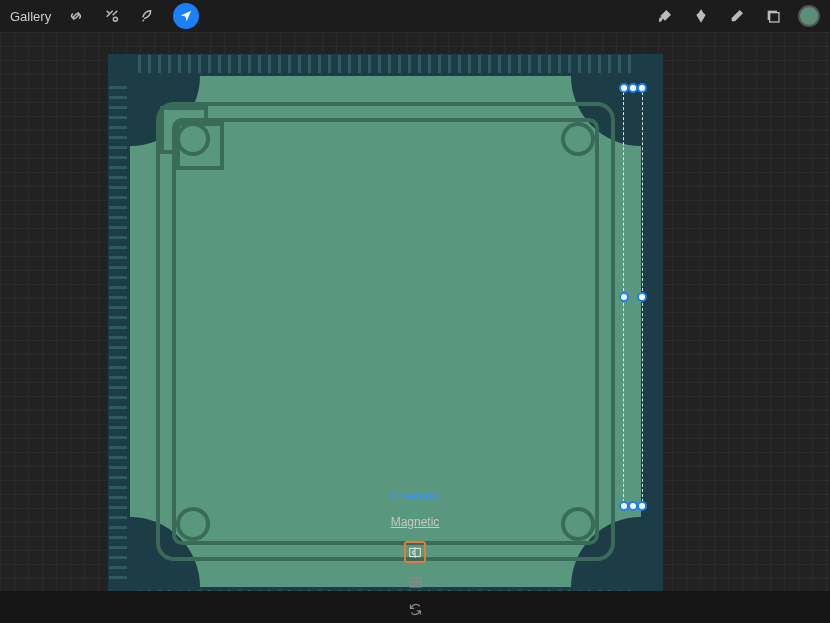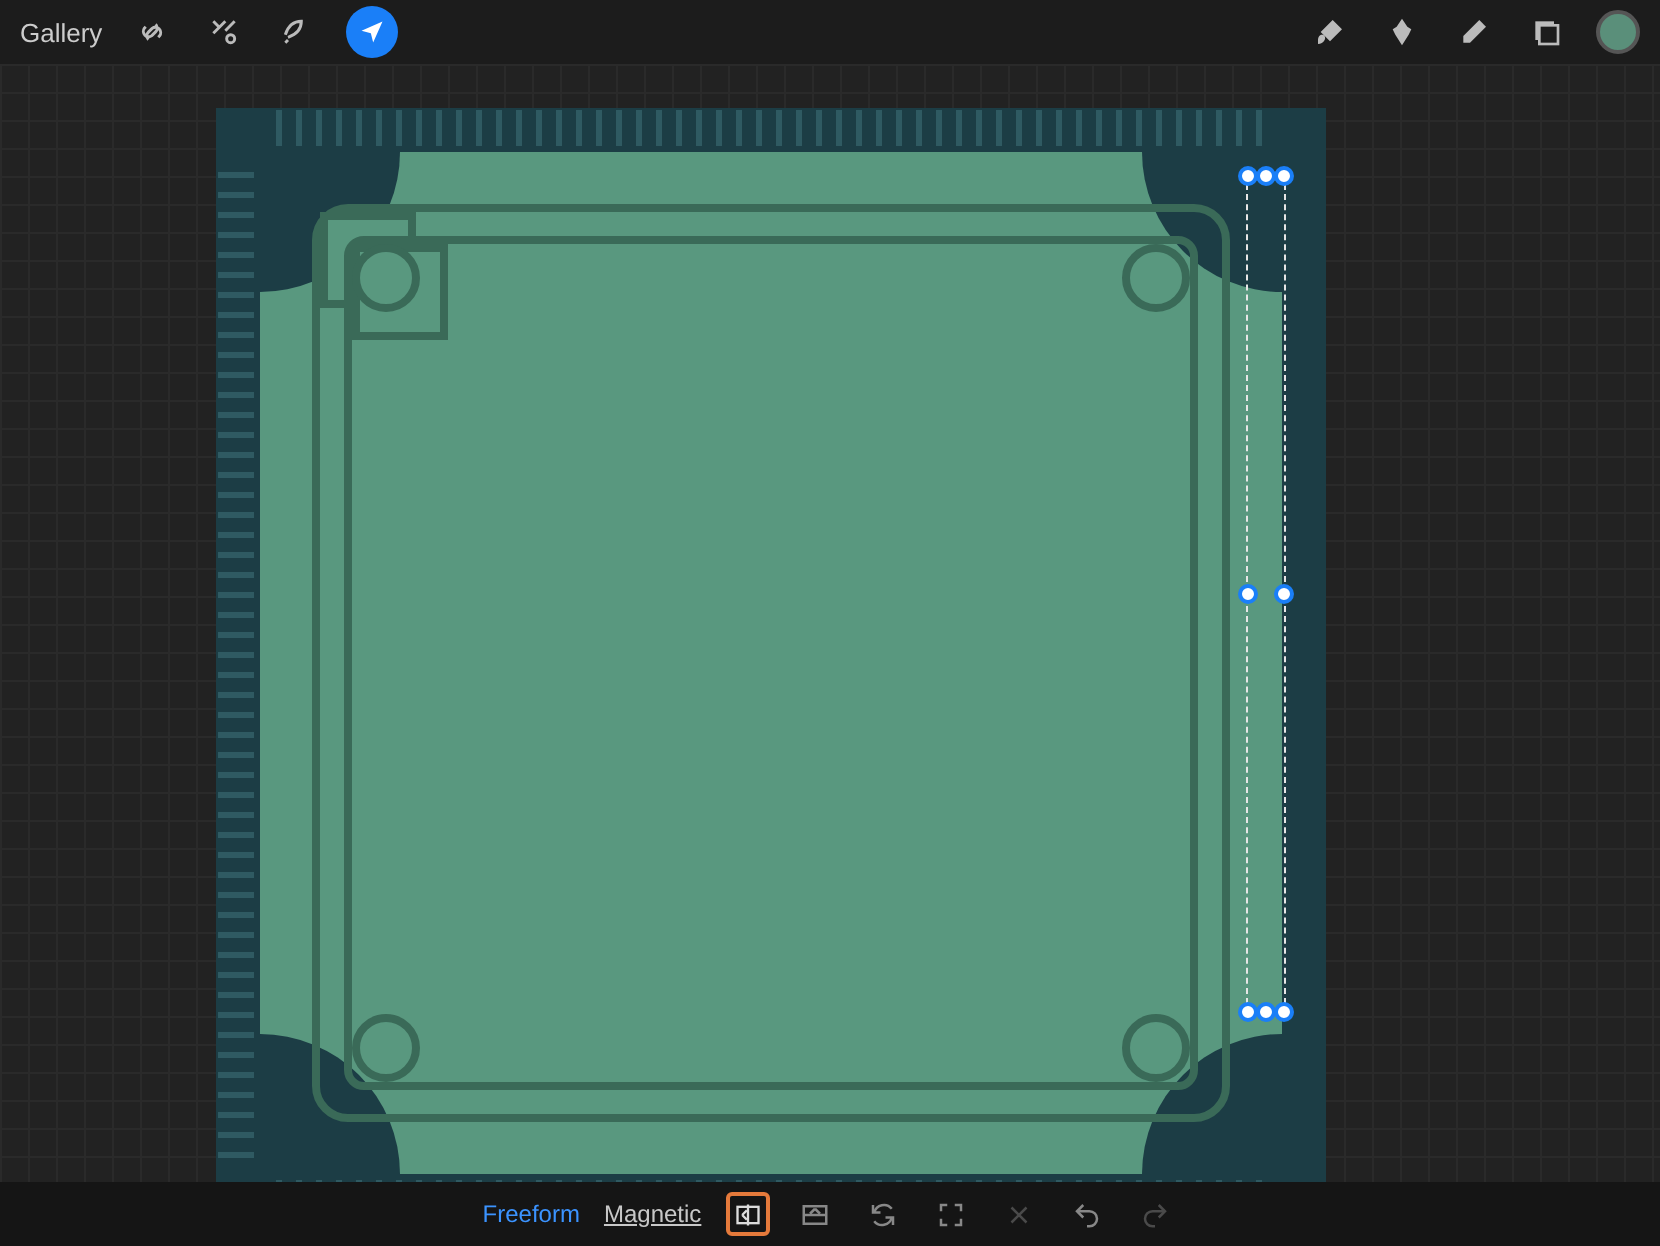--- a/index.html
+++ b/index.html
@@ -116,20 +116,21 @@
     background:#fff; border:2px solid #1a7ff8; border-radius:50%;
     transform: translate(-50%,-50%);
   }
 
   
   .bottombar {
     position:absolute; left:0; right:0; bottom:0; height:32px;
     background:#151515;
     display:flex; align-items:center; justify-content:center;
     gap:12px;
+    flex-direction:column;
   }
   .bb-text { font-size:12px; cursor:pointer; }
   .bb-active { color:#3b93ff; }
   .bb-dim { color:#c8c8c8;text-decoration:underline; }
   .bb-icon {
     width:22px; height:22px;
     display:flex; align-items:center; justify-content:center;
     color:#888; cursor:pointer;
   }
   .bb-icon svg{width:15px;height:15px;}

